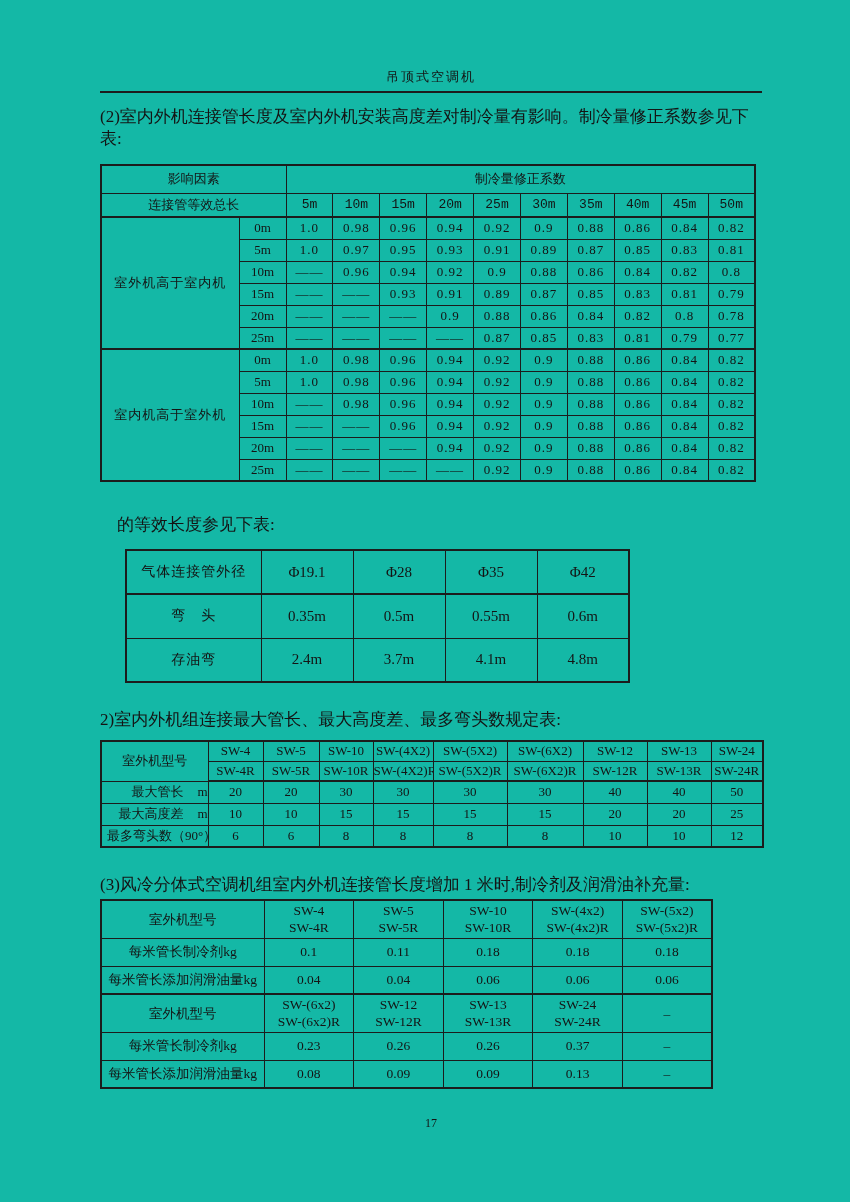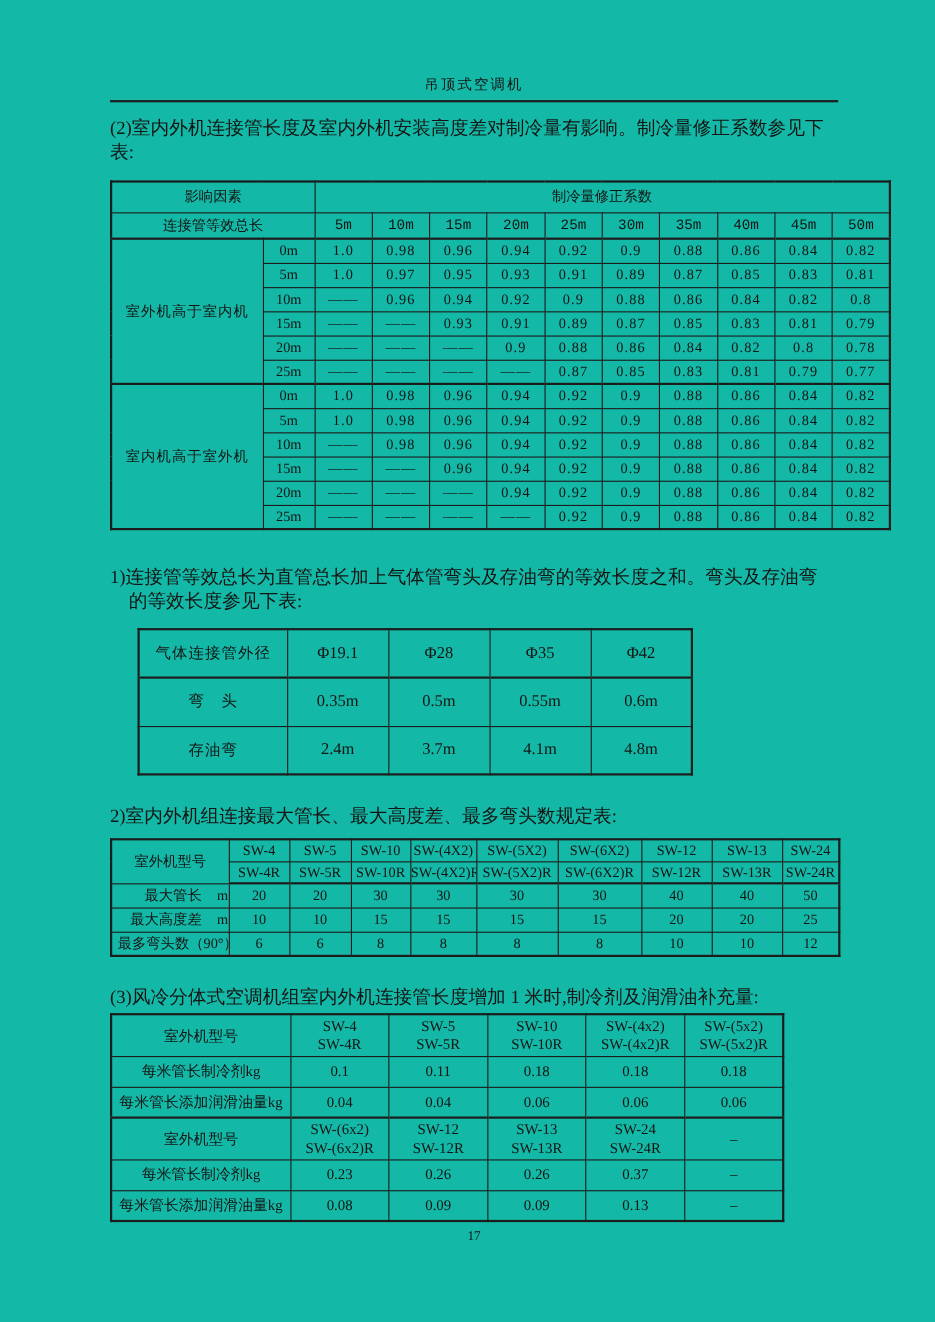--- a/index.html
+++ b/index.html
@@ -14,21 +14,21 @@
   .para { font-size:17px; line-height:22px; margin-top:13px; }
   .para-note { font-size:17px; line-height:22px; margin-top:32px; }
   .para-note .indent { display:block; padding-left:17px; }
   .note2 { margin-top:26px; }
   .para3 { margin-top:26px; }
 
   table { border-collapse:collapse; table-layout:fixed; border:2px solid #1c1c1c; }
   td { border:1px solid #1c1c1c; text-align:center; vertical-align:middle; padding:0;
        overflow:hidden; white-space:nowrap; }
 
-  .t1 { width:710px; margin-top:14px; font-size:13px; }
+  .t1 { width:656px; margin-top:14px; font-size:13px; }
   .t1 tr { height:22px; }
   .t1 tr.h1 { height:28px; }
   .t1 tr.h2 { height:24px;font-family:Liberation Mono, monospace; }
   .t1 tr.h2 td { border-bottom:2px solid #1c1c1c; }
   .t1 tr.sep td { border-top:2px solid #1c1c1c; }
   .t1 td.val { letter-spacing:1px; }
   .t1 td.grp { font-size:13px; letter-spacing:1px; }
 
   .t2 { width:505px; margin:13px 0 0 25px; font-size:15px; }
   .t2 tr { height:44px; }
@@ -251,21 +251,20 @@
             <td class="val">0.9</td>
             <td class="val">0.88</td>
             <td class="val">0.86</td>
             <td class="val">0.84</td>
             <td class="val">0.82</td>
           </tr>
         </tbody>
     </table>
 
     <div class="para-note">
-      <span>1)连接管等效总长为直管总长加上气体管弯头及存油弯的等效长度之和。弯头及存油弯</span>
       <span class="indent">的等效长度参见下表:</span>
     </div>
 
     <table class="t2">
       <colgroup>
         <col style="width:135px">
           <col>
           <col>
           <col>
           <col>

